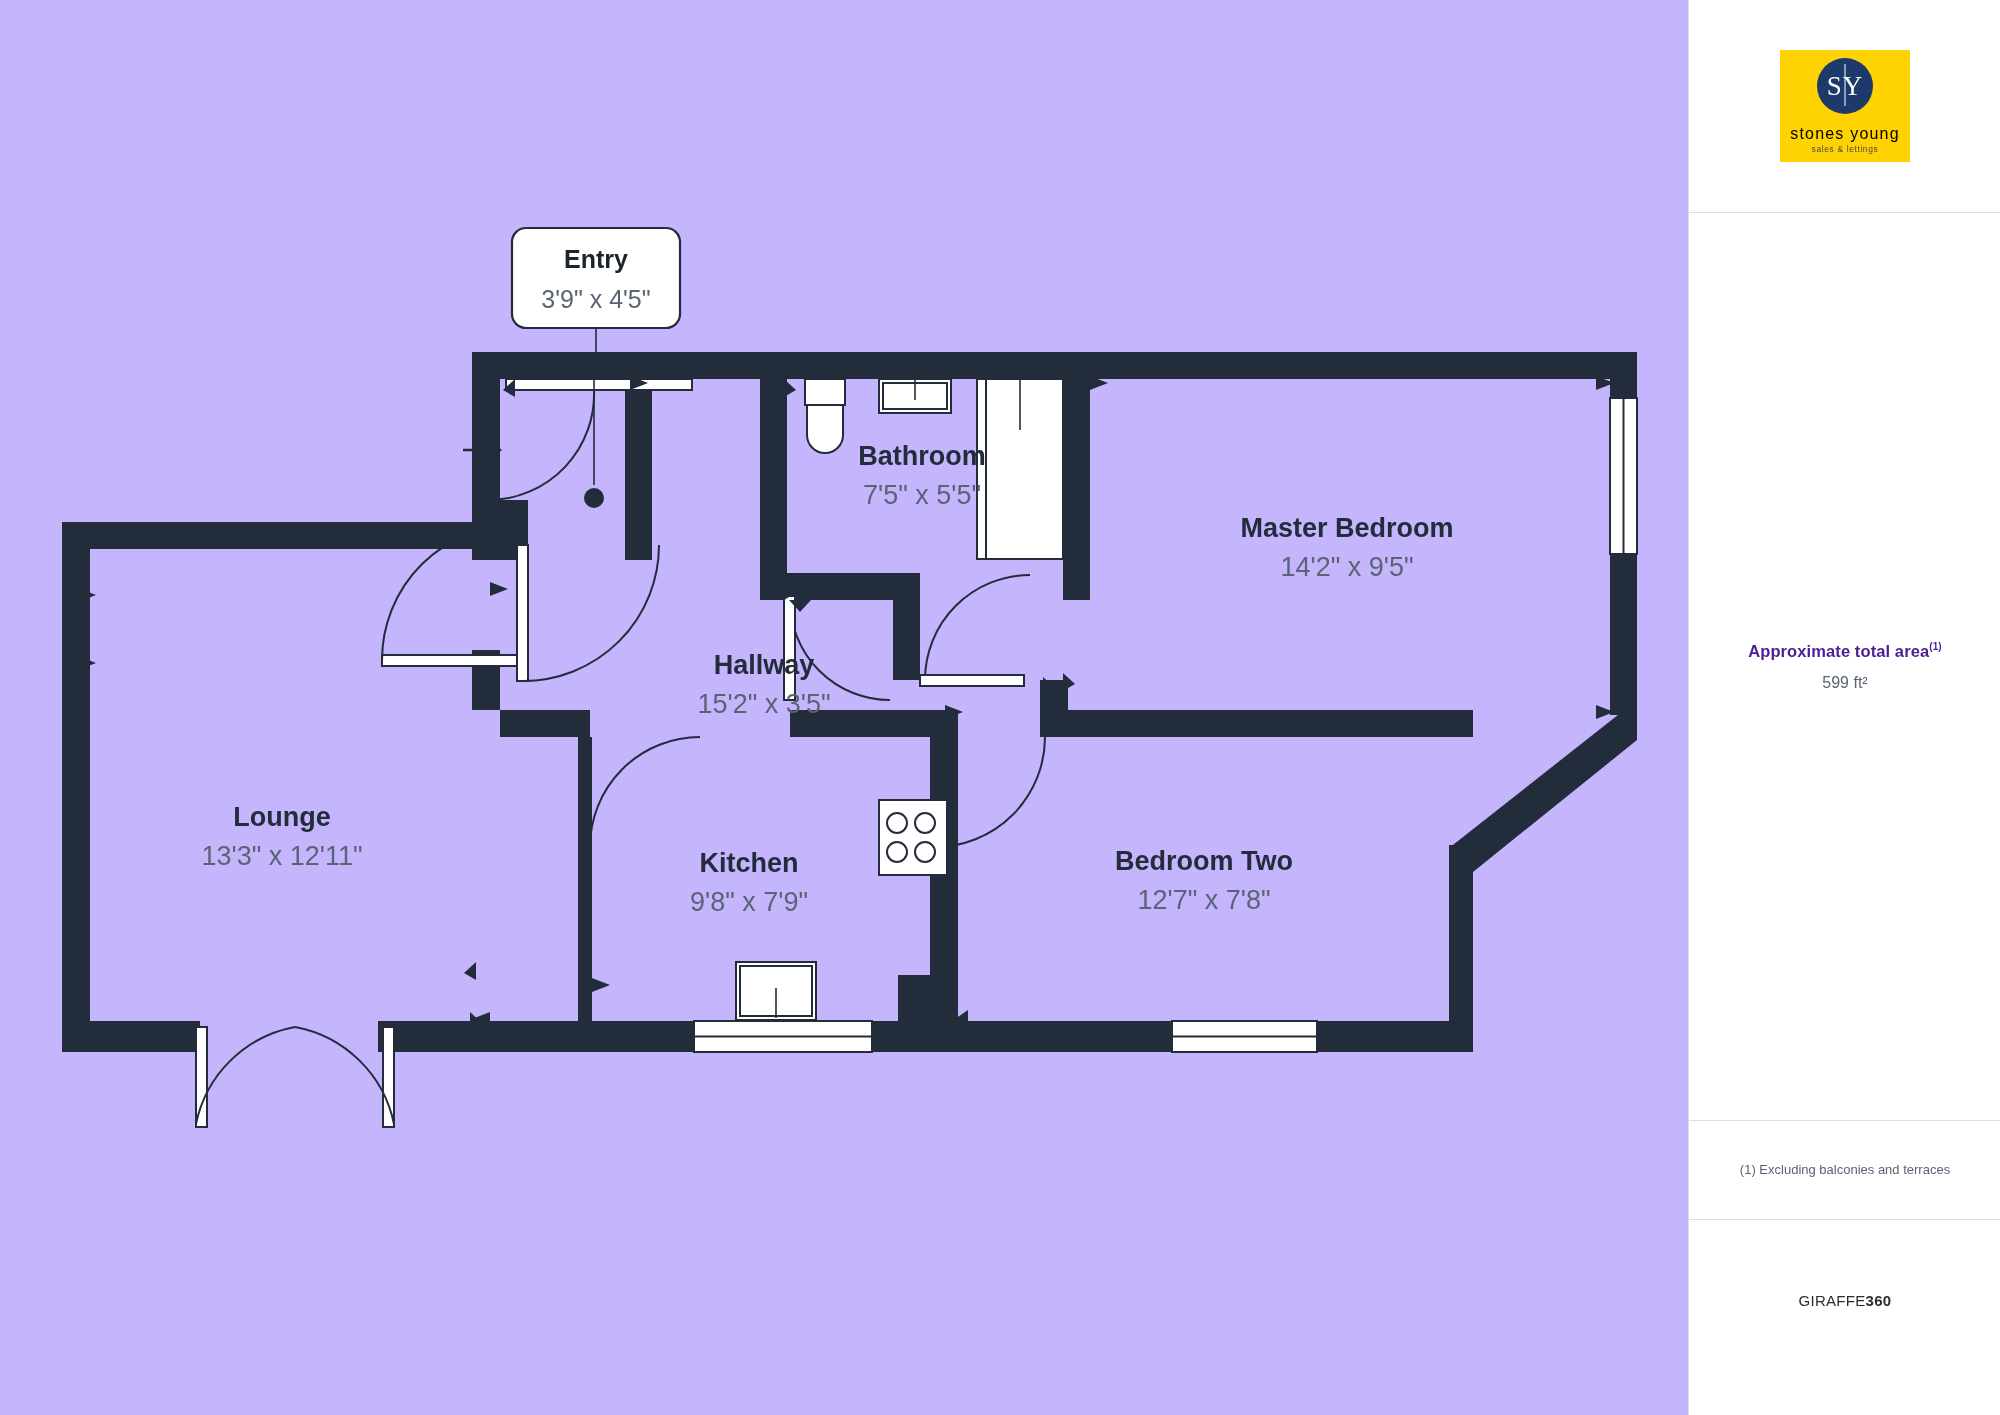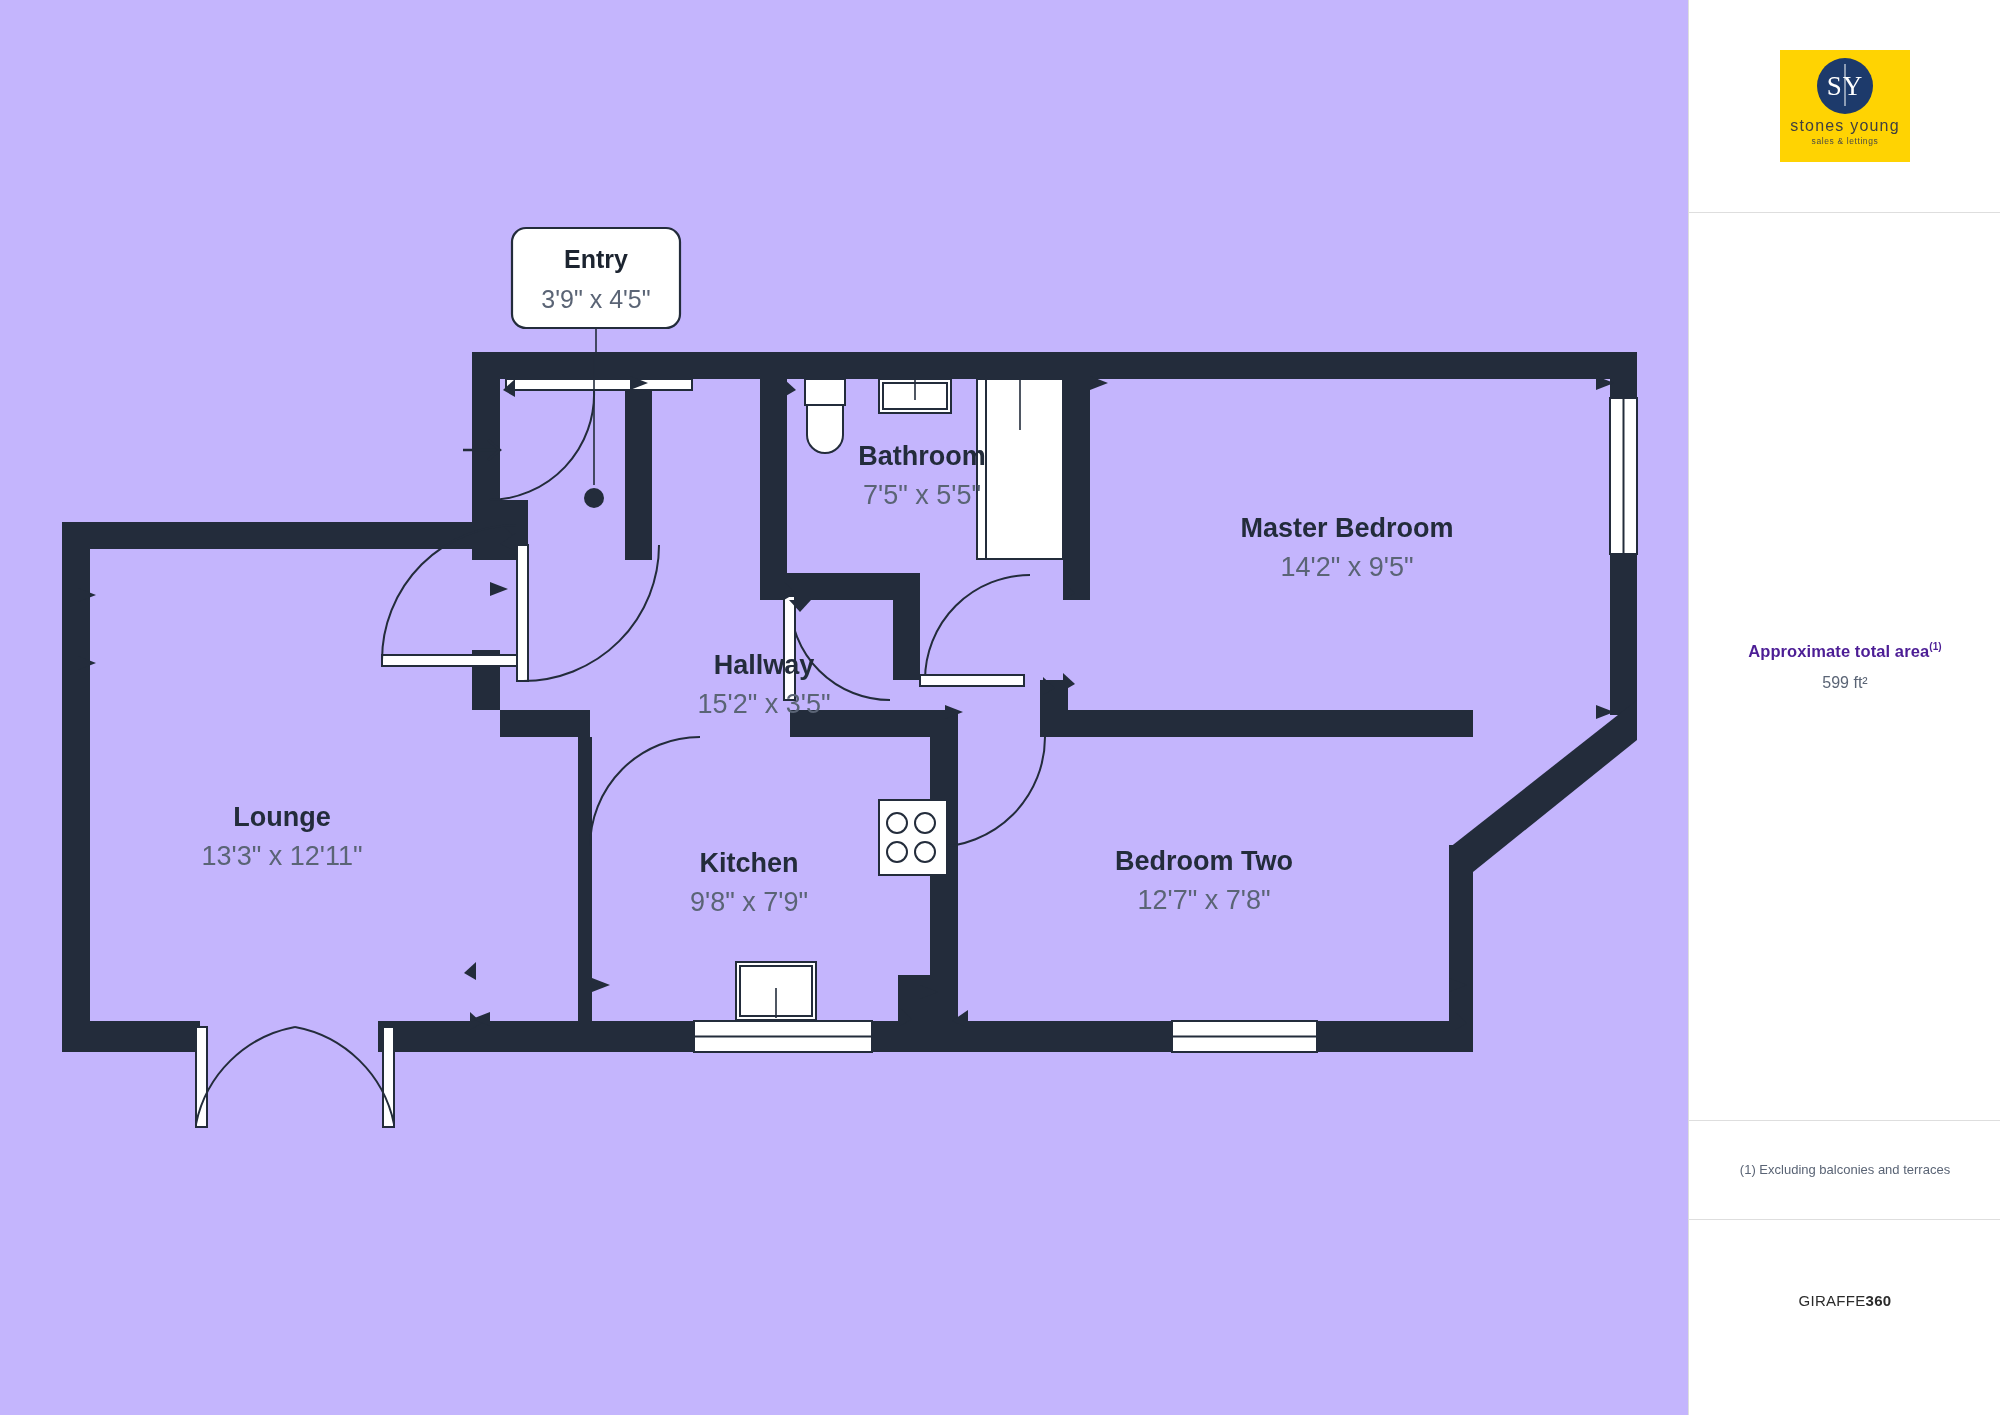--- a/index.html
+++ b/index.html
@@ -87,22 +87,22 @@
     position: relative;
   }
   #logo-bar {
     position: absolute;
     left: 50%; top: 6px;
     width: 1px; height: 42px;
     background: #ffffff;
     transform: translateX(-50%);
   }
   #logo-name {
-    margin-top: 4px;
-    color: #404040;
+    margin-top: 12px;
+    color: #000000;
     font-size: 16px;
     letter-spacing: 1.2px;
     line-height: 1.05;
   }
   #logo-tag {
     color: #4a4a46;
     font-size: 8.5px;
     letter-spacing: 0.6px;
     margin-top: 1px;
   }

